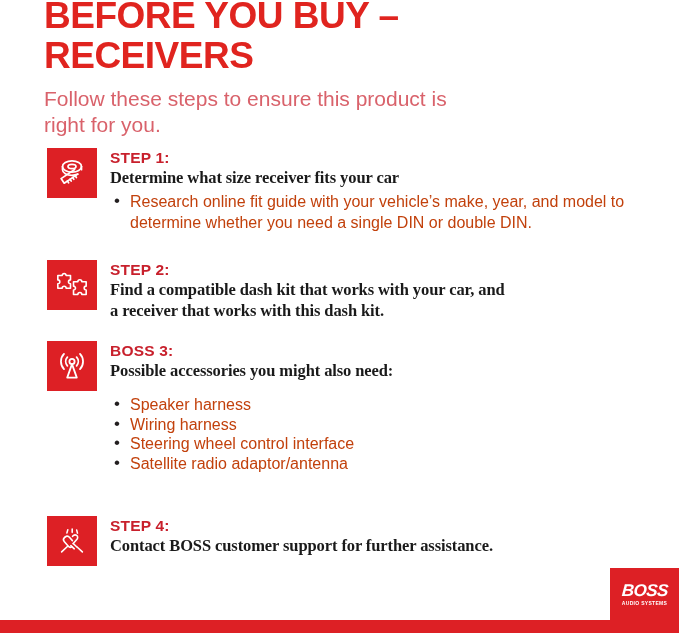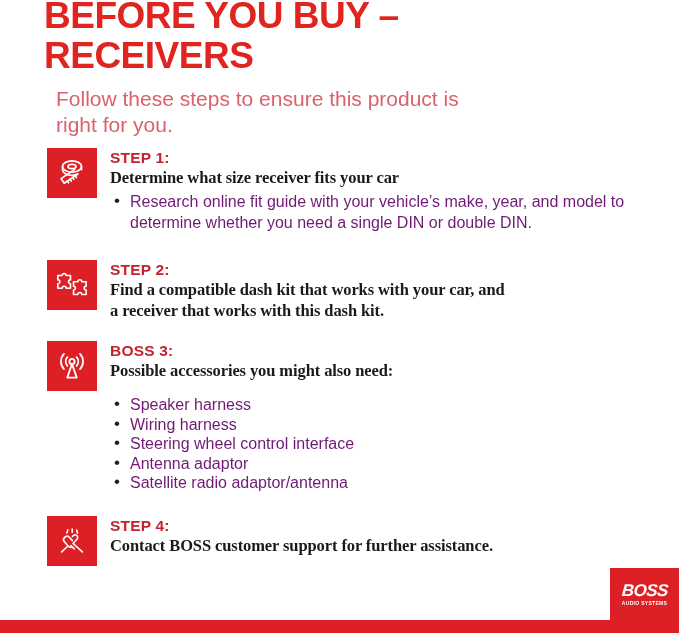--- a/index.html
+++ b/index.html
@@ -34,21 +34,21 @@
     font-weight: bold;
     color: #E0241F;
     letter-spacing: -0.5px;
     margin: 0;
     white-space: pre-line;
   }
   .subtitle {
     font-size: 21px;
     line-height: 26px;
     color: #D9626B;
-    margin: 10px 0 0 12px;
+    margin: 10px 0 0 0;
     font-weight: 400;
     white-space: pre-line;
   }
 
   
   .steps {
     position: absolute;
     left: 0;
     top: 148px;
     width: 679px;
@@ -92,21 +92,21 @@
   }
   .bullets {
     margin: 4px 0 0 0;
     padding: 0;
     list-style: none;
   }
   .bullets li {
     position: relative;
     font-size: 16px;
     line-height: 20.5px;
-    color: #701a75;
+    color: #c2410c;
     padding-left: 20px;
     margin: 0;
   }
   .bullets li::before {
     content: "\2022";
     position: absolute;
     left: 4px;
     top: -1px;
     font-size: 17px;
     color: #231f20;
@@ -225,21 +225,20 @@
           </g>
         </svg>
       </div>
       <div class="step-body">
         <div class="step-label">BOSS 3:</div>
         <div class="step-heading">Possible accessories you might also need:</div>
         <ul class="bullets tight" style="margin-top:14px;">
           <li>Speaker harness</li>
           <li>Wiring harness</li>
           <li>Steering wheel control interface</li>
-          <li>Antenna adaptor</li>
           <li>Satellite radio adaptor/antenna</li>
         </ul>
       </div>
     </div>
 
     <div class="step" id="step-4">
       <div class="icon-box">
         <svg width="32" height="32" viewBox="0 0 34 34" aria-hidden="true">
           <g fill="none" stroke="#ffffff" stroke-width="1.7" stroke-linejoin="round" stroke-linecap="round">
             <path d="M12.5 5.2 L11.6 8.4 M17.2 4.4 L17.2 7.8 M22.0 5.4 L22.8 8.6"></path>

